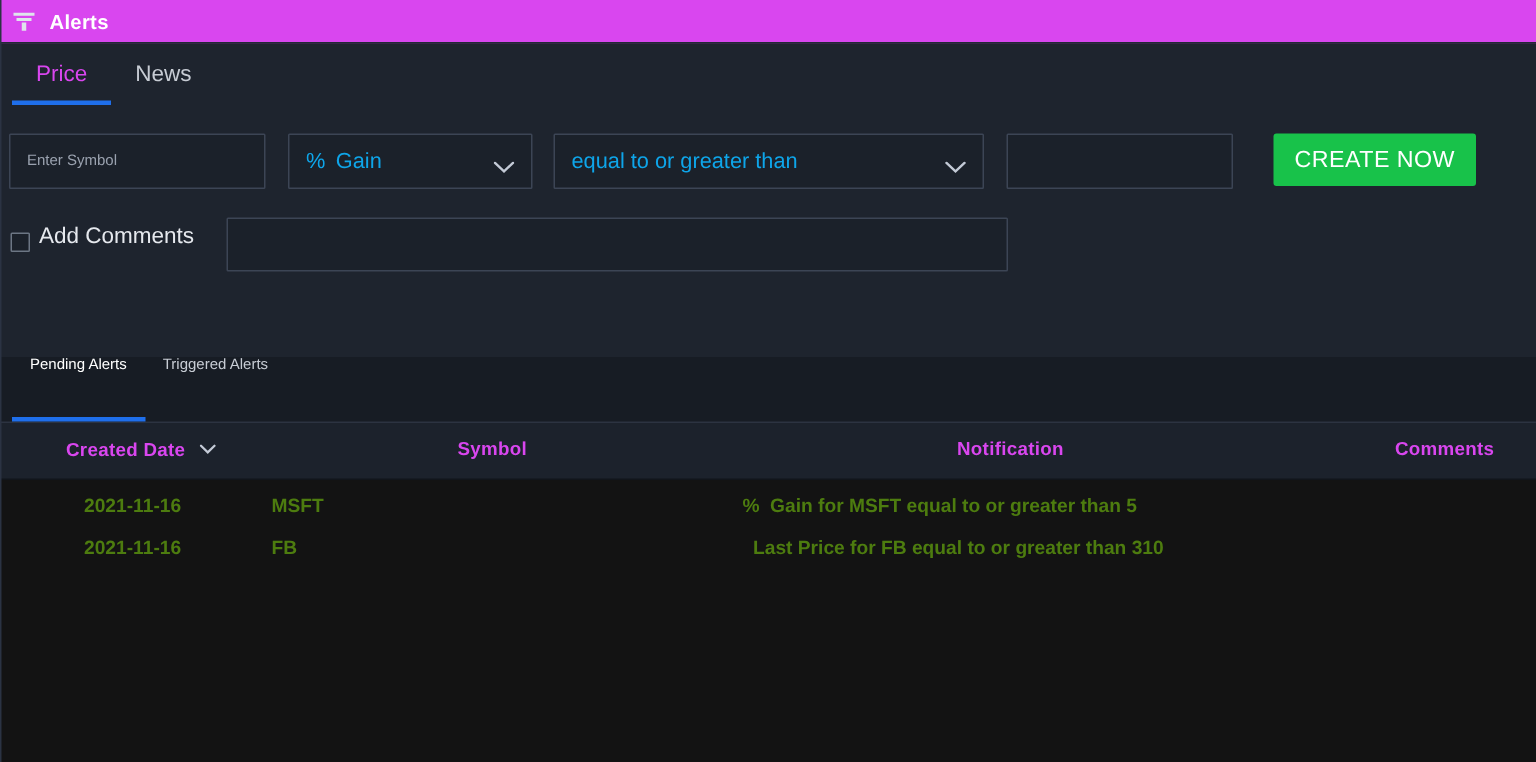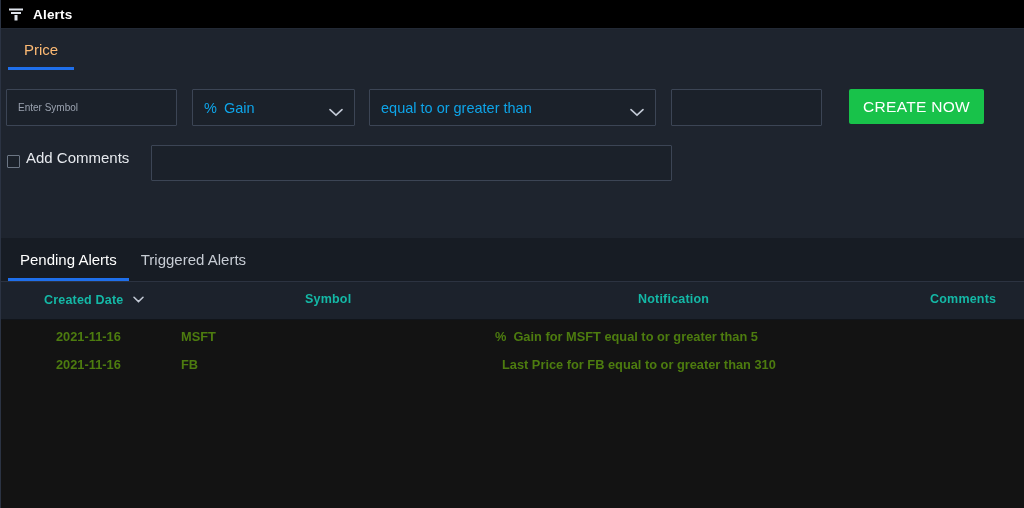--- a/index.html
+++ b/index.html
@@ -19,21 +19,21 @@
     position: relative;
     width: 1024px;
     height: 508px;
     background: #131313;
     box-sizing: border-box;
   }
 
   
   .titlebar {
     height: 29px;
-    background: #000000;
+    background: #d946ef;
     border-bottom: 1px solid #222935;
     display: flex;
     align-items: center;
     padding-left: 8px;
     box-sizing: border-box;
   }
   .funnel-icon {
     width: 16px;
     height: 15px;
     margin-right: 9px;
@@ -60,21 +60,21 @@
     position: relative;
     height: 41px;
     display: flex;
     align-items: center;
     padding: 0 16px;
     color: #c7ccd4;
     font-size: 15px;
     cursor: pointer;
     box-sizing: border-box;
   }
-  .toptab.active { color: #fdba74; }
+  .toptab.active { color: #d946ef; }
   .toptab.active .tab-underline {
     position: absolute;
     left: 0; right: 0; bottom: 0;
     height: 3px;
     background: #1f6feb;
   }
 
   
   .formarea {
     background: #1e242e;
@@ -203,24 +203,23 @@
     display: flex;
     align-items: flex-start;
     padding-left: 8px;
     box-sizing: border-box;
     border-bottom: 1px solid #2c3341;
   }
   .btab {
     position: relative;
     height: 43px;
     display: flex;
-    align-items: center;
     padding: 0 12px;
     color: #c7ccd4;
-    font-size: 15px;
+    font-size: 10px;
     cursor: pointer;
     box-sizing: border-box;
   }
   .btab.active { color: #ffffff; }
   .btab.active .tab-underline {
     position: absolute;
     left: 0; right: 0; bottom: 0;
     height: 3px;
     background: #1f6feb;
   }
@@ -233,21 +232,21 @@
   }
   .thead {
     height: 37px;
     background: #1c222c;
     position: relative;
     border-bottom: 1px solid #11151b;
   }
   .th {
     position: absolute;
     top: 10px;
-    color: #14b8a6;
+    color: #d946ef;
     font-size: 12.5px;
     font-weight: bold;
     letter-spacing: .2px;
     white-space: nowrap;
   }
   .th.sortable { cursor: pointer; }
   .th-created { left: 44px; }
   .th-symbol  { left: 305px; }
   .th-notif   { left: 610px; padding-left: 28px; }
   .th-comments{ left: 930px; }
@@ -299,20 +298,23 @@
       </svg>
     </span>
     <span class="titlebar-title">Alerts</span>
   </div>
 
   <div class="toptabs">
     <div class="toptab active">
       <span>Price</span>
       <span class="tab-underline"></span>
     </div>
+    <div class="toptab">
+      <span>News</span>
+    </div>
   </div>
 
   <div class="formarea">
 
     <div class="field-row">
 
       <input id="symbol-input" class="txt-input" type="text" placeholder="Enter Symbol" style="">
 
       <div id="type-select" class="select-box">
         <span class="select-value">

